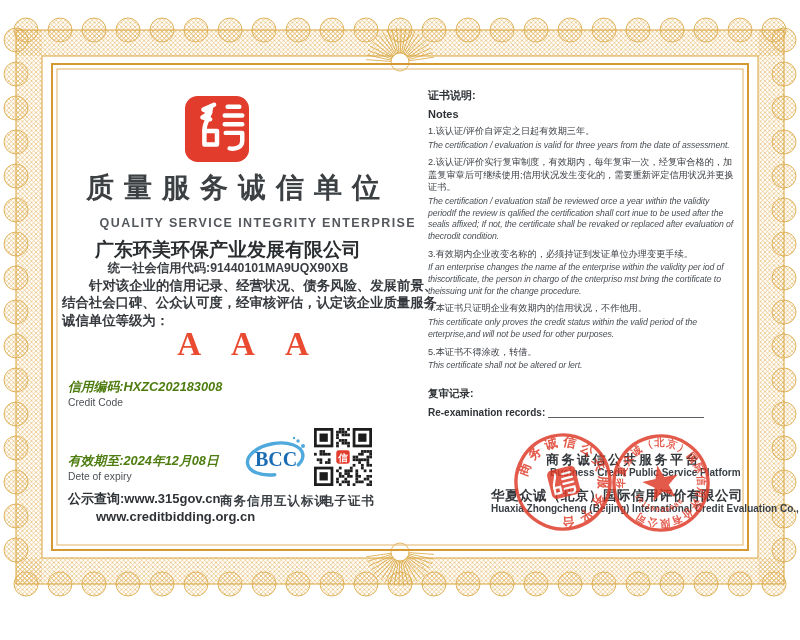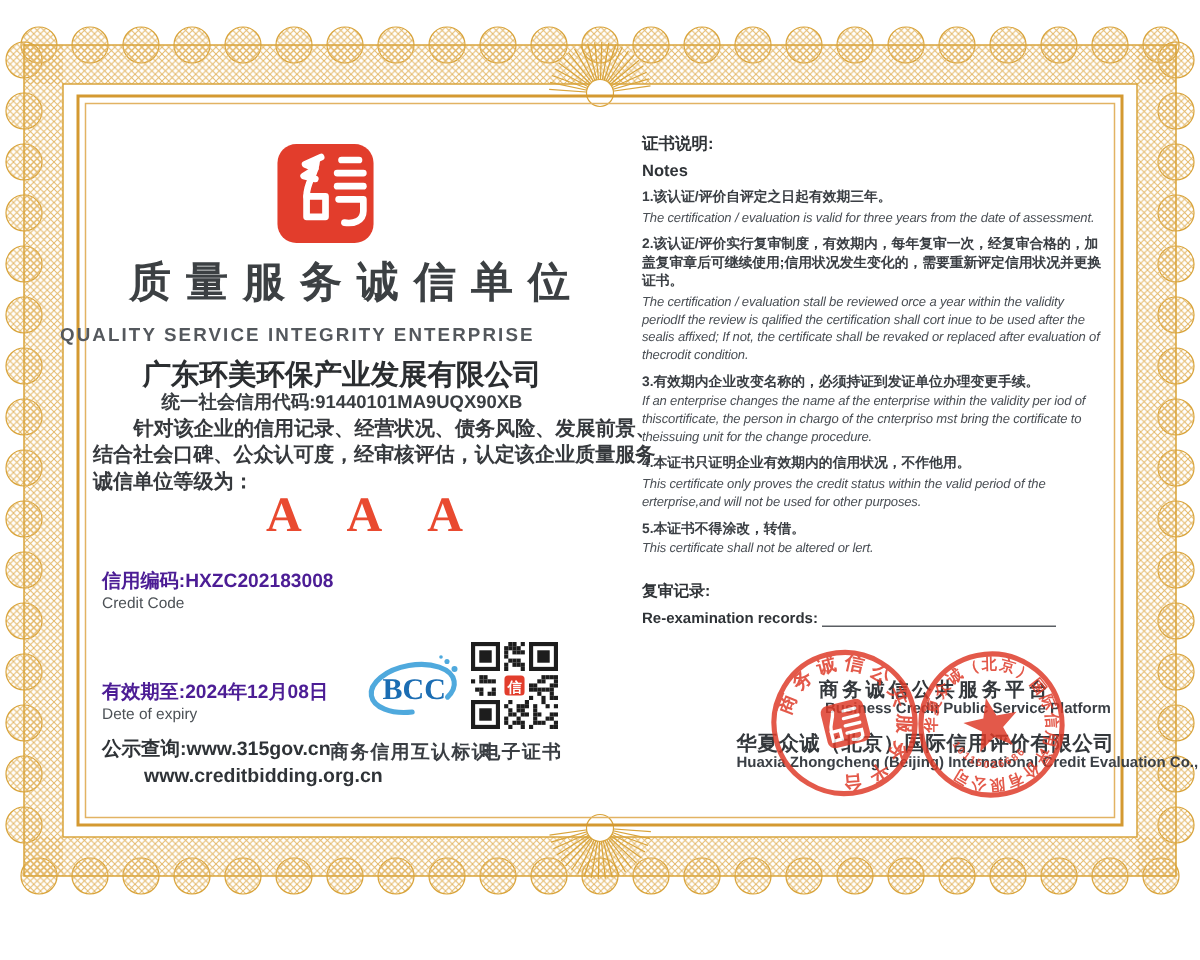--- a/index.html
+++ b/index.html
@@ -4,43 +4,43 @@
 <style>
   html,body{margin:0;padding:0;background:#fff;}
   .cert{position:relative;width:800px;height:640px;background:#fff;overflow:hidden;
         font-family:"Liberation Sans",sans-serif;color:#33373B;}
   .abs{position:absolute;}
   svg{display:block;}
   
   .logo{left:184px;top:93px;width:66px;height:72px;}
   .title{left:40px;top:169px;width:376px;text-align:center;font-size:28px;font-weight:700;
          letter-spacing:10px;padding-left:10px;color:#3C4043;white-space:nowrap;}
-  .subtitle{left:40px;top:216px;width:376px;text-align:left;font-size:12.5px;font-weight:700;
+  .subtitle{left:40px;top:216px;width:376px;text-align:right;font-size:12.5px;font-weight:700;
          letter-spacing:1.4px;color:#54585D;white-space:nowrap;}
   .company{left:40px;top:237px;width:376px;text-align:center;font-size:19px;font-weight:700;color:#2B2E31;white-space:nowrap;}
   .uscc{left:40px;top:260px;width:376px;text-align:center;font-size:12.3px;font-weight:600;color:#3A3E42;white-space:nowrap;}
   .statement{left:62px;top:277px;width:352px;font-size:13.4px;line-height:17.4px;font-weight:600;color:#36393D;}
   .statement div{white-space:nowrap;}
   .statement .ind{text-indent:27px;}
   .grade{left:40px;top:326px;width:376px;text-align:center;font-family:"Liberation Serif",serif;
          font-size:33px;font-weight:700;color:#E94A30;letter-spacing:30px;padding-left:30px;white-space:nowrap;}
   .field{left:68px;}
-  .field .lab{font-size:12.8px;font-weight:600;color:#4c1d95;white-space:nowrap;}
+  .field .lab{font-size:12.8px;font-weight:600;color:#4d7c0f;white-space:nowrap;font-style:italic;}
   .field .sub{font-size:10.3px;color:#4C5156;margin-top:1px;}
   .q1{left:68px;top:490px;font-size:13px;font-weight:700;color:#2F3337;white-space:nowrap;}
   .q2{left:96px;top:509px;font-size:13px;font-weight:700;color:#2F3337;white-space:nowrap;}
   .bcc{left:242px;top:434px;width:66px;height:44px;}
   .qr{left:314px;top:428px;width:58px;height:58px;}
   .blabel{top:493px;font-size:12.5px;font-weight:700;letter-spacing:1px;color:#3A3E43;white-space:nowrap;}
   .bl1{left:220px;font-family:Liberation Mono, monospace;} .bl2{left:321px;}
   
   .notes{left:428px;top:88px;width:310px;}
   .notes .nh{font-size:11px;font-weight:700;color:#2F3337;margin:0 0 5px;}
   .notes p{margin:0;}
-  .notes .cn{font-size:9.2px;font-weight:700;line-height:1.34;color:#3A3E43;margin:0 0 2.5px;}
+  .notes .cn{font-size:9.2px;font-weight:400;line-height:1.34;color:#3A3E43;margin:0 0 2.5px;}
   .notes .en{font-size:8.7px;line-height:1.34;color:#4A4F55;letter-spacing:-0.1px;margin:0 0 5px;font-style:italic;}
   .reexam{margin-top:15px;}
   .reexam .cn2{font-size:10.5px;font-weight:700;color:#2F3337;margin:0 0 6px;}
   .rrow{display:flex;width:276px;align-items:flex-end;}
   .rrow .ren{font-size:10px;font-weight:700;color:#2F3337;white-space:nowrap;}
   .rrow .line{flex:1;border-bottom:1.4px solid #5A5E63;margin-left:3px;height:10px;}
   
   .iss1cn{left:546px;top:451px;font-size:13px;font-weight:700;letter-spacing:2.5px;color:#34383C;white-space:nowrap;}
   .iss1en{left:550px;top:467px;font-size:10px;font-weight:700;color:#3A3F45;white-space:nowrap;}
   .iss2cn{left:491px;top:487px;font-size:13.5px;font-weight:700;letter-spacing:0.5px;color:#34383C;white-space:nowrap;}

